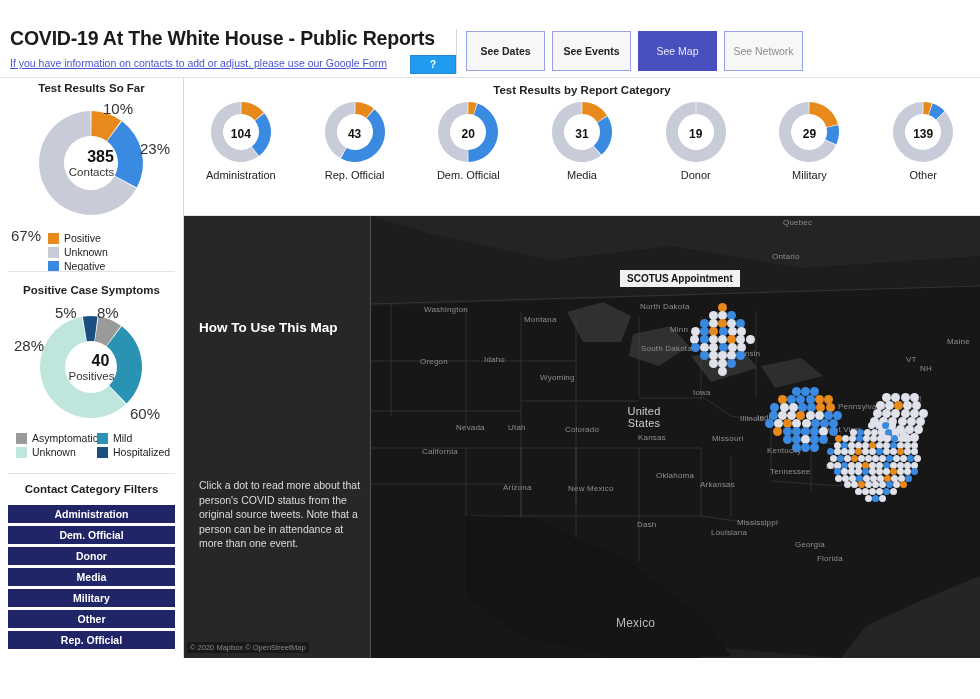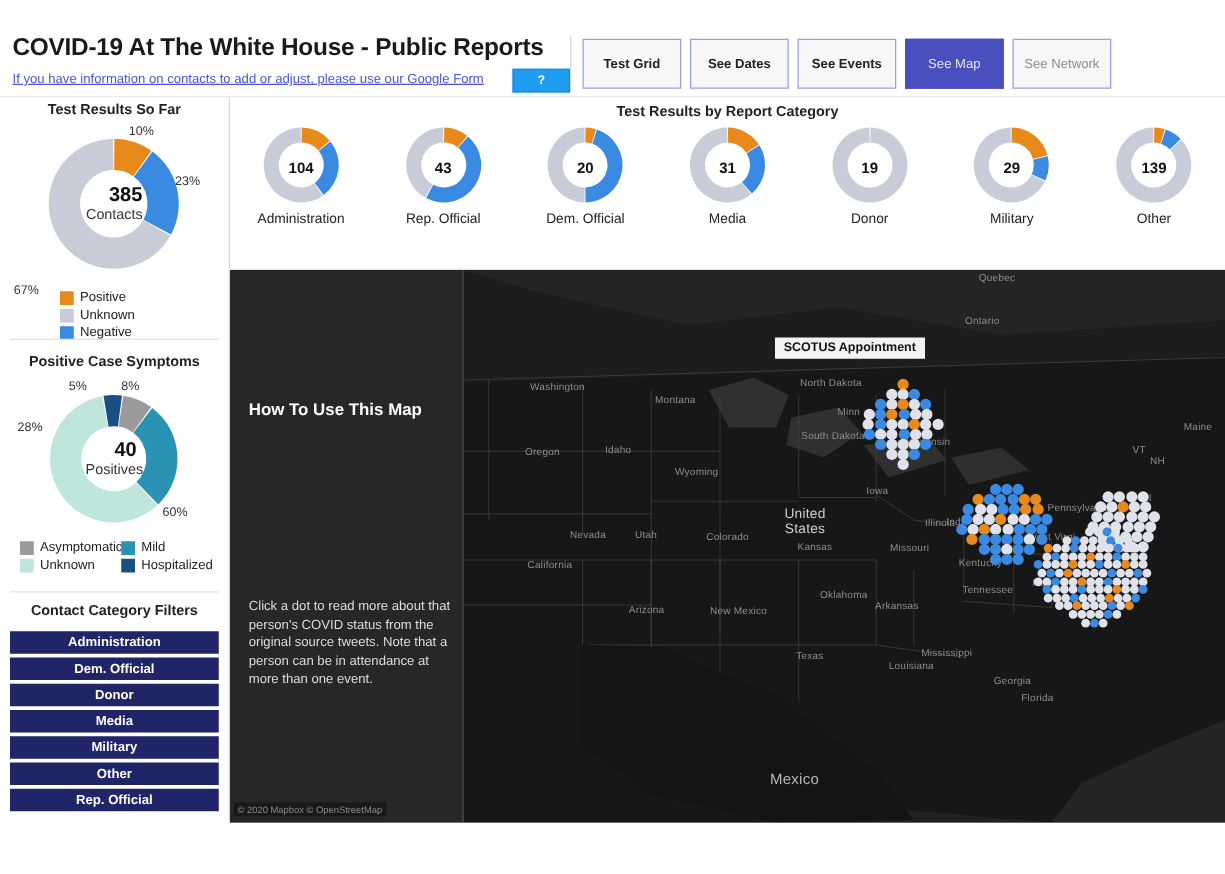--- a/index.html
+++ b/index.html
@@ -22,21 +22,21 @@
 
   
   .sidebar{position:absolute;left:0;top:78px;width:183px;height:580px;background:#fff;border-right:1px solid #d8d8d8;}
   .panel-title{text-align:center;font-size:11.5px;font-weight:bold;color:#1f1f1f;}
   .sb-sep{height:1px;background:#e2e2e2;margin:0 8px;}
 
   .donutwrap{position:relative;}
   .donut-center{position:absolute;left:0;right:0;text-align:center;}
   .donut-big{font-size:16px;font-weight:bold;color:#111;line-height:17px;padding-left:18px;}
   .donut-sub{font-size:11.5px;color:#333;line-height:14px;}
-  .pctlabel{position:absolute;font-size:10px;color:#333;white-space:nowrap;}
+  .pctlabel{position:absolute;font-size:15px;color:#333;white-space:nowrap;}
 
   .legend{display:flex;flex-wrap:wrap;font-size:10.5px;color:#222;}
   .legend .li{display:flex;align-items:center;margin:1px 0;}
   .legend .sw{width:11px;height:11px;margin-right:5px;flex:none;}
 
   .filters{position:absolute;left:8px;top:0;width:167px;}
   .fbtn{height:18px;margin-bottom:3px;background:#1f2567;color:#fff;font-size:10.5px;font-weight:bold;
         display:flex;align-items:center;justify-content:center;cursor:pointer;}
 
   
@@ -68,21 +68,20 @@
 <body>
 
 <div id="app">
 
   <div class="header">
     <div class="title">COVID-19 At The White House - Public Reports</div>
     <a class="subline" href="#">If you have information on contacts to add or adjust, please use our Google Form</a>
     <div class="qbadge">?</div>
     <div class="hdr-divider"></div>
     <div class="tabs" id="tabs">
-        <div class="tab">Test Grid</div>
         <div class="tab">See Dates</div>
         <div class="tab">See Events</div>
         <div class="tab active">See Map</div>
         <div class="tab muted">See Network</div>
       </div>
     <div class="header-rule"></div>
   </div>
 
   <div class="sidebar">
 
@@ -308,21 +307,21 @@
           <div class="mlabel" style="left: 194px; top: 209px;">Colorado</div>
           <div class="mlabel" style="left: 267px; top: 217px;">Kansas</div>
           <div class="mlabel" style="left: 51px; top: 231px;">California</div>
           <div class="mlabel" style="left: 341px; top: 218px;">Missouri</div>
           <div class="mlabel" style="left: 369px; top: 198px;">Illinois</div>
           <div class="mlabel" style="left: 132px; top: 267px;">Arizona</div>
           <div class="mlabel" style="left: 197px; top: 268px;">New Mexico</div>
           <div class="mlabel" style="left: 285px; top: 255px;">Oklahoma</div>
           <div class="mlabel" style="left: 329px; top: 264px;">Arkansas</div>
           <div class="mlabel" style="left: 366px; top: 266px; margin-top: 36px;">Mississippi</div>
-          <div class="mlabel" style="left: 266px; top: 304px;">Texas</div>
+          <div class="mlabel" style="left: 266px; top: 304px;">Dash</div>
           <div class="mlabel" style="left: 340px; top: 312px;">Louisiana</div>
           <div class="mlabel" style="left: 424px; top: 324px;">Georgia</div>
           <div class="mlabel" style="left: 446px; top: 338px;">Florida</div>
           <div class="mlabel" style="left: 399px; top: 251px;">Tennessee</div>
           <div class="mlabel" style="left: 396px; top: 230px;">Kentucky</div>
           <div class="mlabel" style="left: 467px; top: 186px;">Pennsylvania</div>
           <div class="mlabel" style="left: 576px; top: 121px;">Maine</div>
           <div class="mlabel" style="left: 535px; top: 139px;">VT</div>
           <div class="mlabel" style="left: 549px; top: 148px;">NH</div>
           <div class="mlabel" style="left: 542px; top: 178px;">RI</div>

